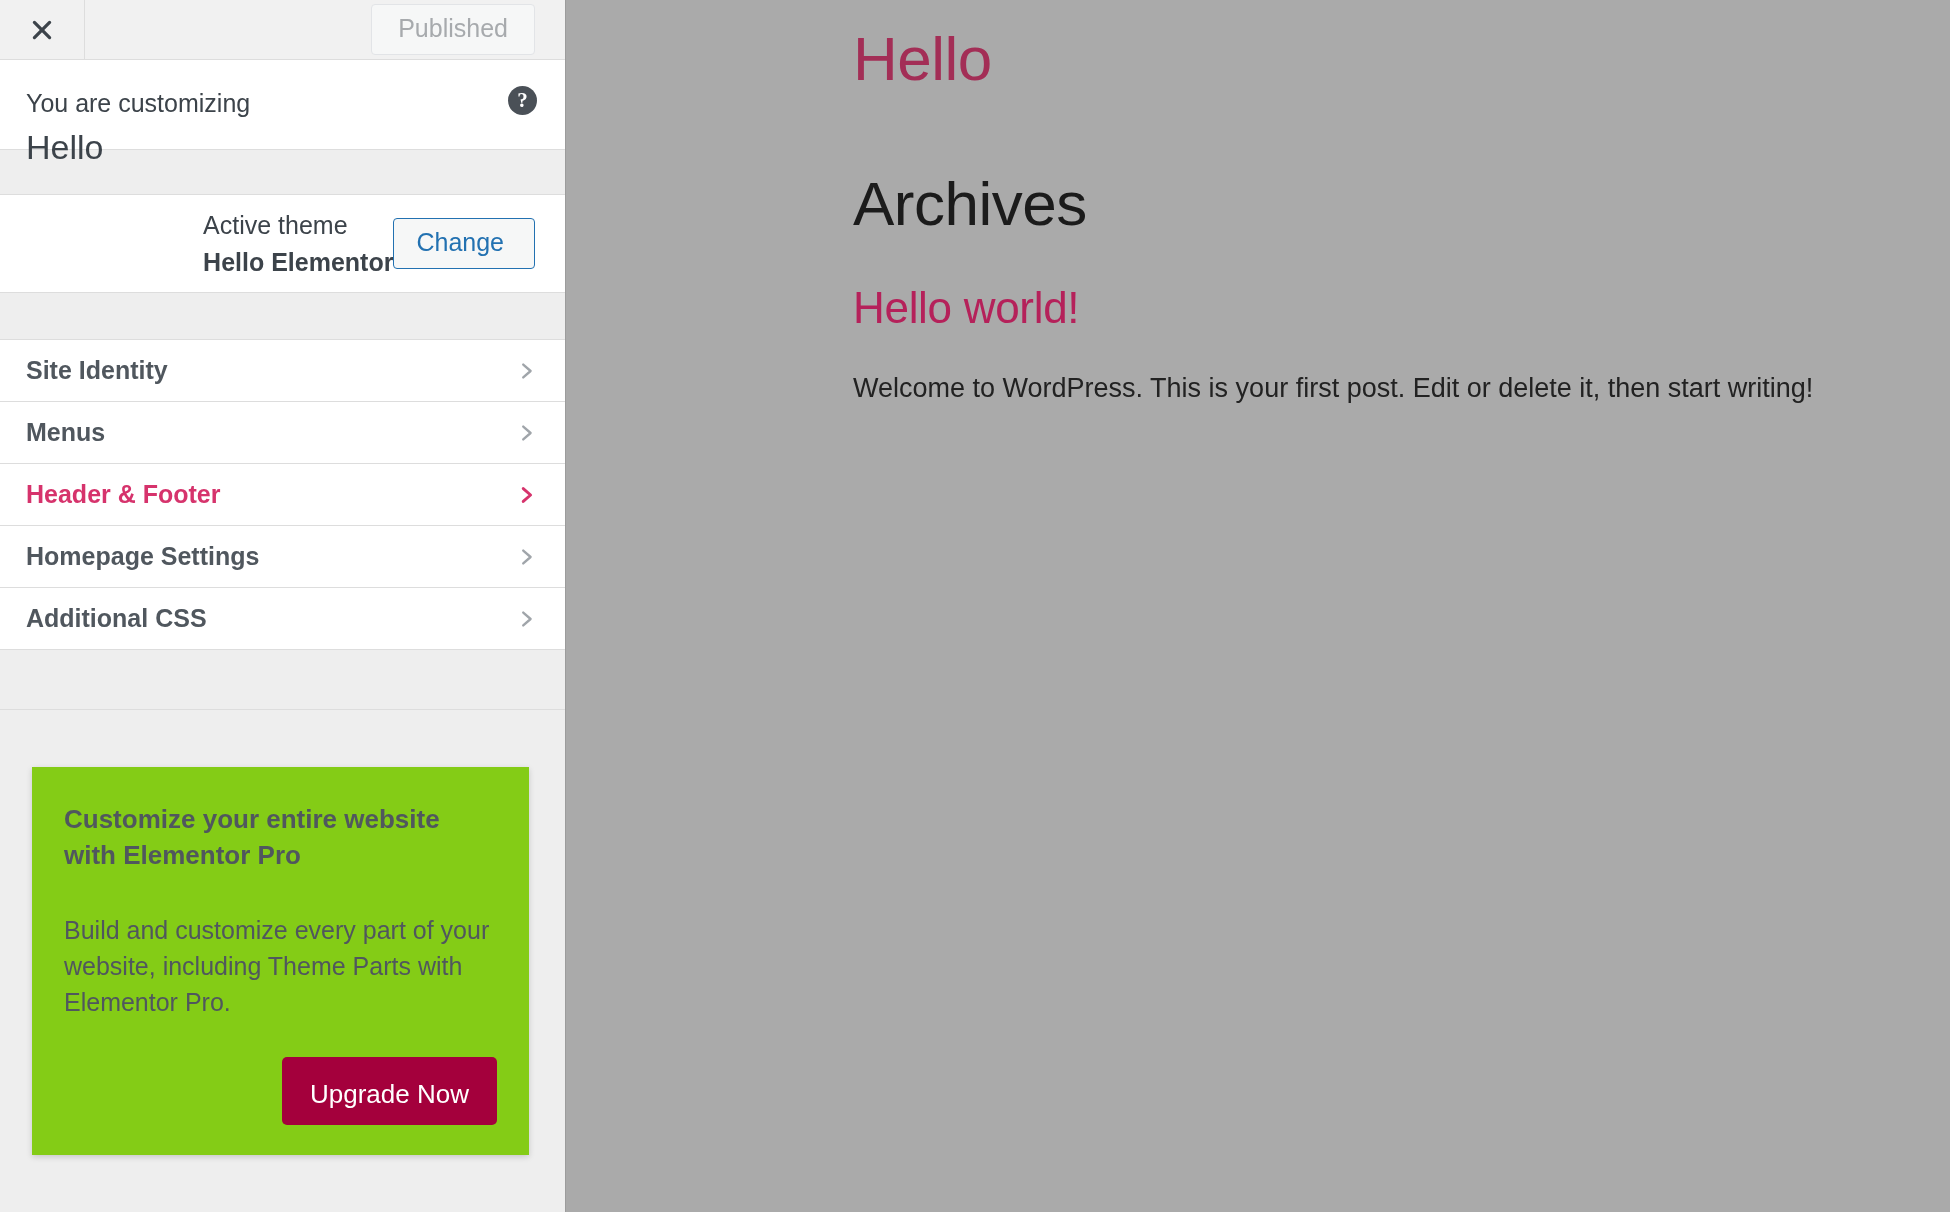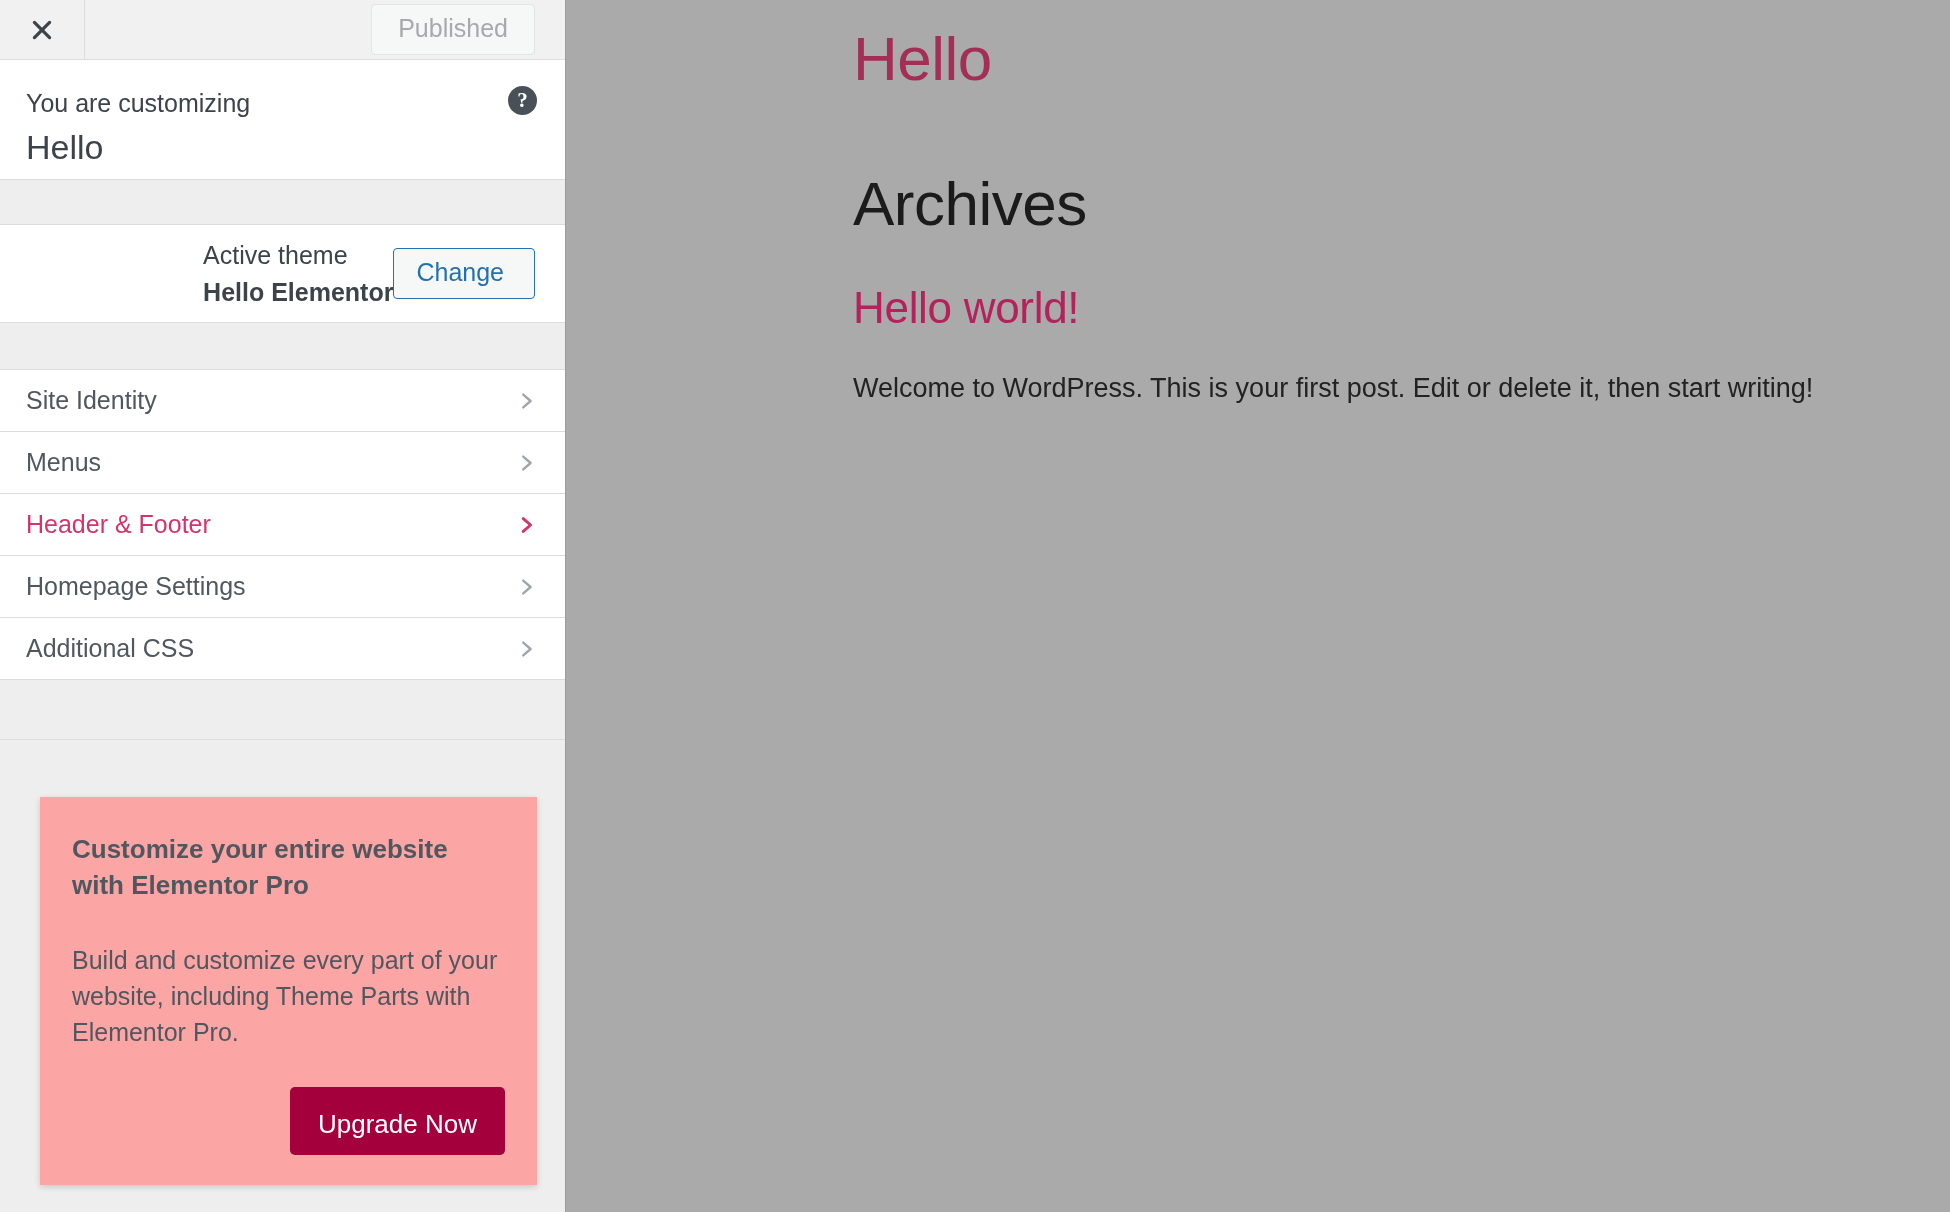--- a/index.html
+++ b/index.html
@@ -107,21 +107,21 @@
     line-height: 1;
     cursor: default;
   }
 
   
   .customizing-block {
     position: relative;
     background: #ffffff;
     border-bottom: 1px solid #dddddd;
     padding: 28px 30px 32px 26px;
-    height: 120px;
+    height: 90px;
   }
   .customizing-label {
     font-size: 25px;
     color: #3c434a;
     line-height: 1.2;
   }
   .customizing-title {
     margin-top: 10px;
     font-size: 34px;
     font-weight: 400;
@@ -184,21 +184,21 @@
     align-items: center;
     justify-content: space-between;
     height: 62px;
     padding: 0 28px 0 26px;
     border-bottom: 1px solid #dddddd;
     cursor: pointer;
     background: #ffffff;
   }
   .panel-item-label {
     font-size: 25px;
-    font-weight: 400;
+    font-weight: 700;
     color: #50575e;
     line-height: 1;
   }
   .panel-item.active .panel-item-label { color: #d6336c; }
   .chev {
     width: 22px; height: 26px;
     color: #a0a5aa;
   }
   .chev svg { display:block; width:100%; height:100%; }
   .panel-item.active .chev { color: #d6336c; }
@@ -210,23 +210,23 @@
   }
   .sidebar-rest {
     background: #eeeeee;
     height: 520px;
     position: relative;
   }
 
   
   .promo-card {
     position: absolute;
-    left: 40px; top: 57px;
+    left: 32px; top: 57px;
     width: 497px;
-    background: #fca5a5;
+    background: #84cc16;
     box-shadow: 0 2px 6px rgba(0,0,0,0.16);
     padding: 34px 32px 30px 32px;
   }
   .promo-title {
     font-size: 26px;
     font-weight: 700;
     color: #50575e;
     line-height: 1.4;
   }
   .promo-body {

